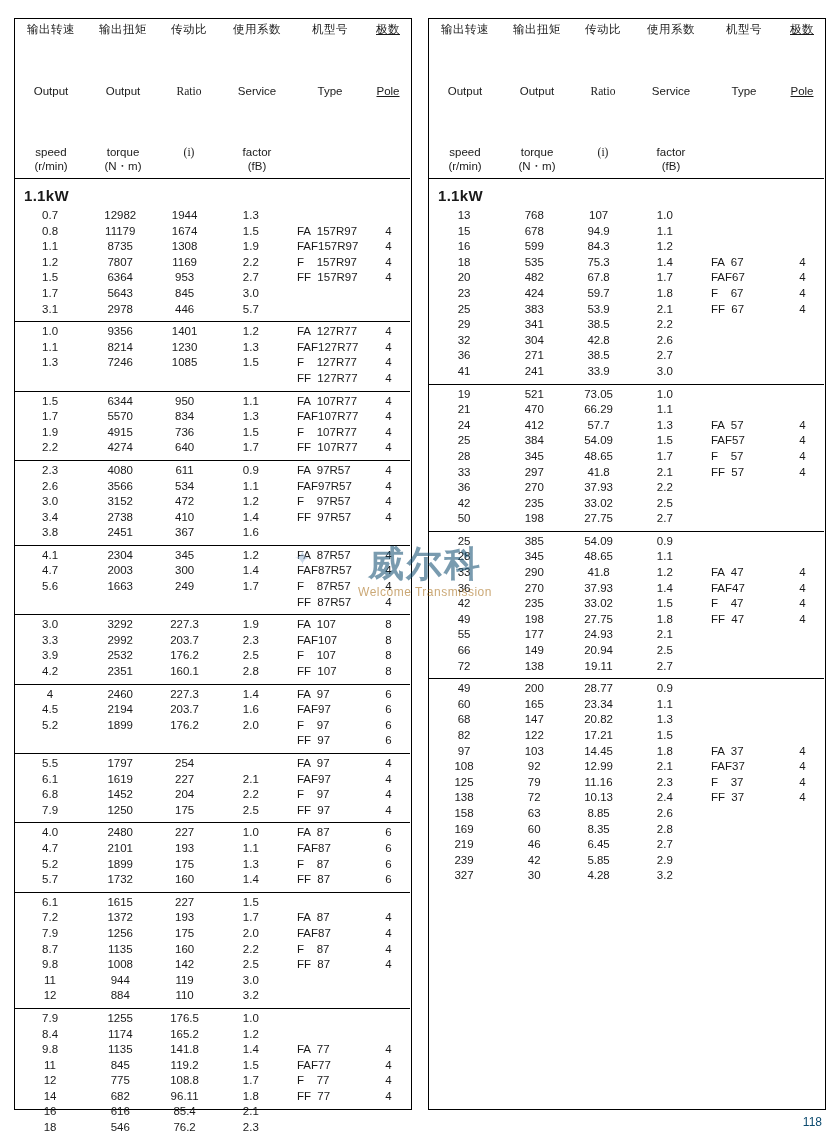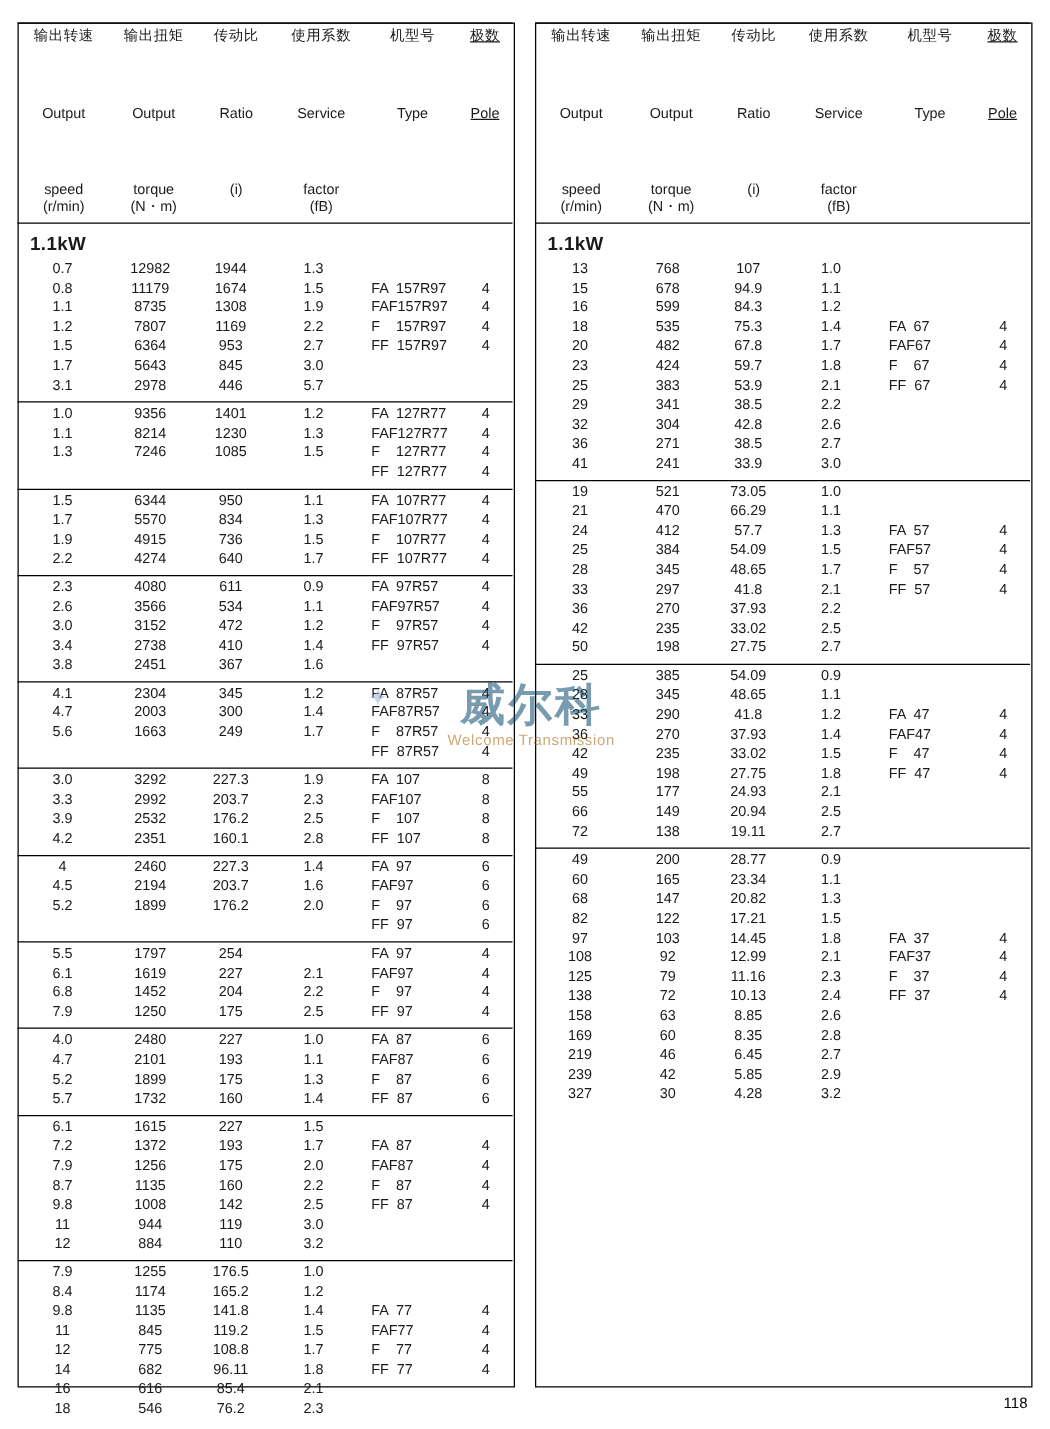--- a/index.html
+++ b/index.html
@@ -44,21 +44,21 @@
   }
   .hcell .en{
     font-size:11.5px;
     margin-top:48px;
   }
   .hcell .unit{
     font-size:11.5px;
   }
   .w1{width:74px;}
   .w2{width:70px;}
-  .w3{width:62px;}
+  .w3{width:62px;font-family:Liberation Serif, serif;}
   .w4{width:74px;}
   .w5{width:72px;}
   .w6{width:44px;text-decoration:underline;}
 
   .kw{
     font-size:15px;
     font-weight:bold;
     padding:8px 0 2px 10px;
     letter-spacing:0.3px;
   }
@@ -99,21 +99,21 @@
     border-left:1px solid #000;
     border-right:1px solid #000;
     border-top:1px solid #000;
     border-bottom:1px solid #000;
     pointer-events:none;
   }
   .pageno{
     position:absolute;
     right:18px;bottom:14px;
     font-size:12px;
-    color:#000000;
+    color:#0c4a6e;
   }
   
   .watermark{
     position:absolute;
     left:300px;top:540px;
     width:250px;
     text-align:center;
     pointer-events:none;
     opacity:0.55;
   }

